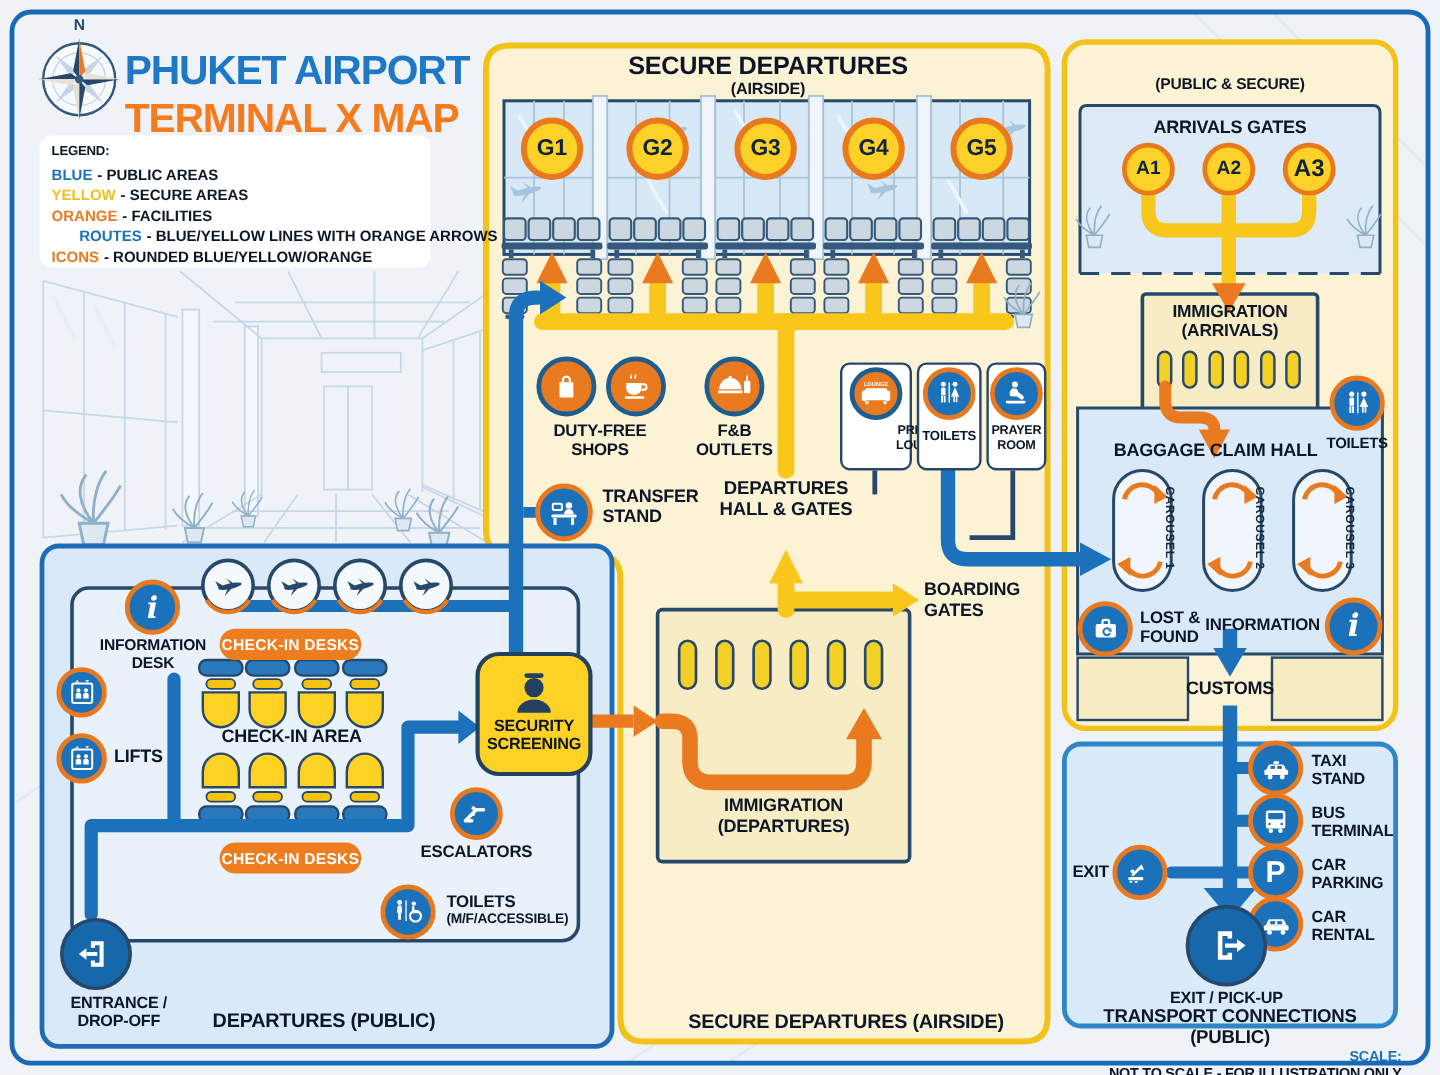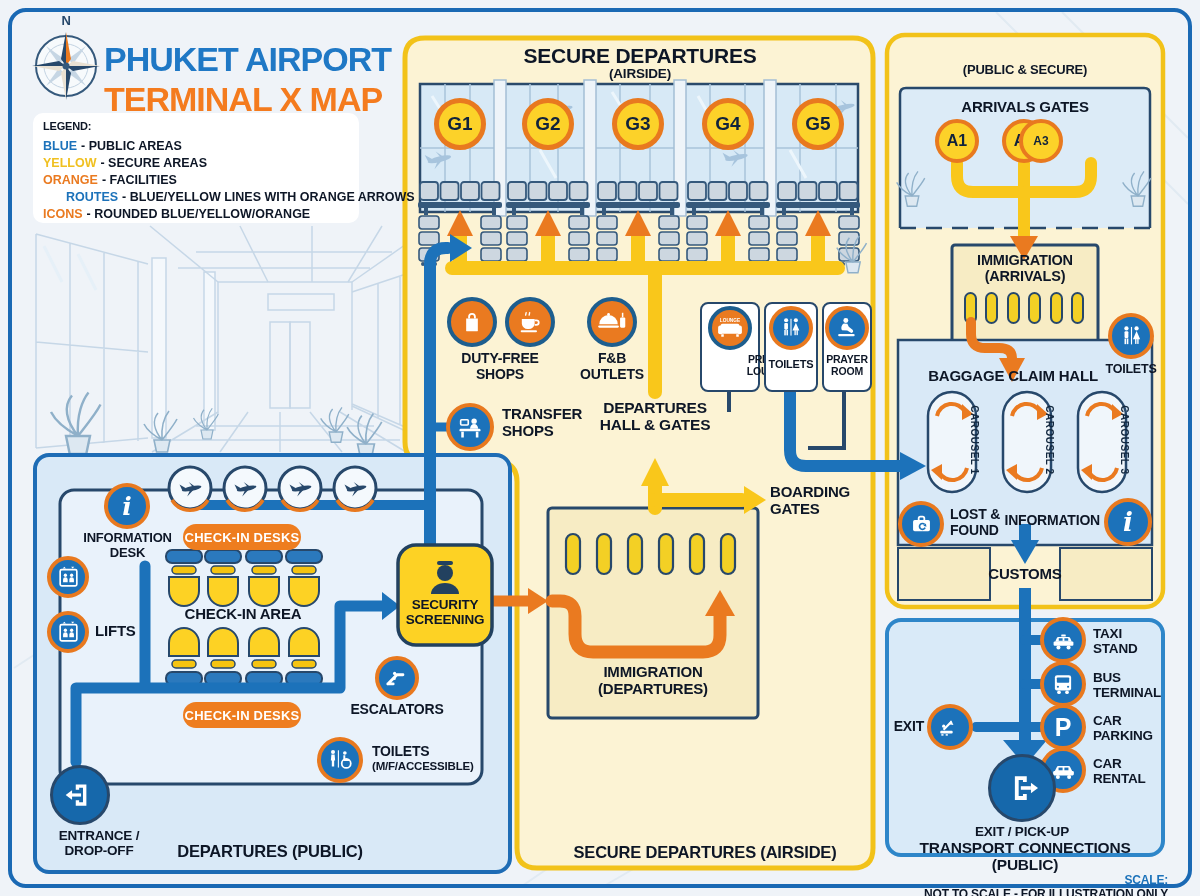--- a/index.html
+++ b/index.html
@@ -383,21 +383,21 @@
   <svg width="28" height="28" viewBox="0 0 24 24" fill="#fff">
         <rect x="3" y="13.5" width="18" height="2.2" rx="1"></rect>
         <rect x="4.5" y="16" width="2.2" height="5"></rect>
         <rect x="17" y="16" width="2.2" height="5"></rect>
         <circle cx="15.5" cy="7" r="2.3"></circle>
         <path d="M12 13.5c.2-2.5 1.6-4 3.5-4s3.3 1.5 3.5 4z"></path>
         <rect x="4" y="5.8" width="6.5" height="4.5" rx="0.8" fill="none" stroke="#fff" stroke-width="1.4"></rect>
       </svg>
 </div>
 <div class="lbl la" style="left:502px;top:406px;width:100px;font-size:15px;">TRANSFER
-SHOPS</div>
+STAND</div>
 
 <div class="lbl" style="left:565px;top:399px;width:180px;font-size:15.5px;">DEPARTURES
 HALL &amp; GATES</div>
 <div class="lbl la" style="left:770px;top:484px;width:90px;font-size:15px;">BOARDING
 GATES</div>
 
 <div class="wbox" style="left:700px;top:302px;width:60px;height:90px;"></div>
 <div class="ic orange" style="left:708px;top:306px;width:44px;height:44px;">
   <svg width="30" height="30" viewBox="0 0 24 24" fill="#fff">
         <text x="12" y="7" font-size="3.8" text-anchor="middle" fill="#fff" font-weight="bold">LOUNGE</text>
@@ -440,21 +440,21 @@
 <div class="lbl" style="left:568px;top:664px;width:170px;font-size:15px;">IMMIGRATION
 (DEPARTURES)</div>
 <div class="lbl" style="left:400px;top:597px;width:90px;font-size:13.5px;">SECURITY
 SCREENING</div>
 <div class="lbl" style="left:555px;top:843px;width:300px;font-size:16.5px;">SECURE DEPARTURES (AIRSIDE)</div>
 
 <div class="lbl" style="left:925px;top:63px;width:200px;font-size:13px;">(PUBLIC &amp; SECURE)</div>
 <div class="lbl" style="left:935px;top:99px;width:180px;font-size:15px;">ARRIVALS GATES</div>
 <div class="gate" style="left:935px;top:119px;width:44px;height:44px;font-size:16px;border-width:4px;">A1</div>
 <div class="gate" style="left:1002px;top:119px;width:44px;height:44px;font-size:16px;border-width:4px;">A2</div>
-<div class="gate" style="left:1019px;top:119px;width:44px;height:44px;font-size:12px;border-width:4px;">A3</div>
+<div class="gate" style="left:1069px;top:119px;width:44px;height:44px;font-size:20px;border-width:4px;">A3</div>
 <div class="lbl" style="left:950px;top:252px;width:150px;font-size:14.5px;">IMMIGRATION
 (ARRIVALS)</div>
 <div class="ic blue" style="left:1108px;top:313px;width:46px;height:46px;">
   <svg width="27" height="27" viewBox="0 0 24 24" fill="#fff">
         <circle cx="7.5" cy="4.8" r="1.9"></circle>
         <rect x="5.8" y="7.3" width="3.4" height="6.2" rx="1"></rect>
         <rect x="5.8" y="13.8" width="1.4" height="5"></rect>
         <rect x="7.8" y="13.8" width="1.4" height="5"></rect>
         <rect x="11.5" y="3.5" width="1" height="15.5"></rect>
         <circle cx="16.5" cy="4.8" r="1.9"></circle>

